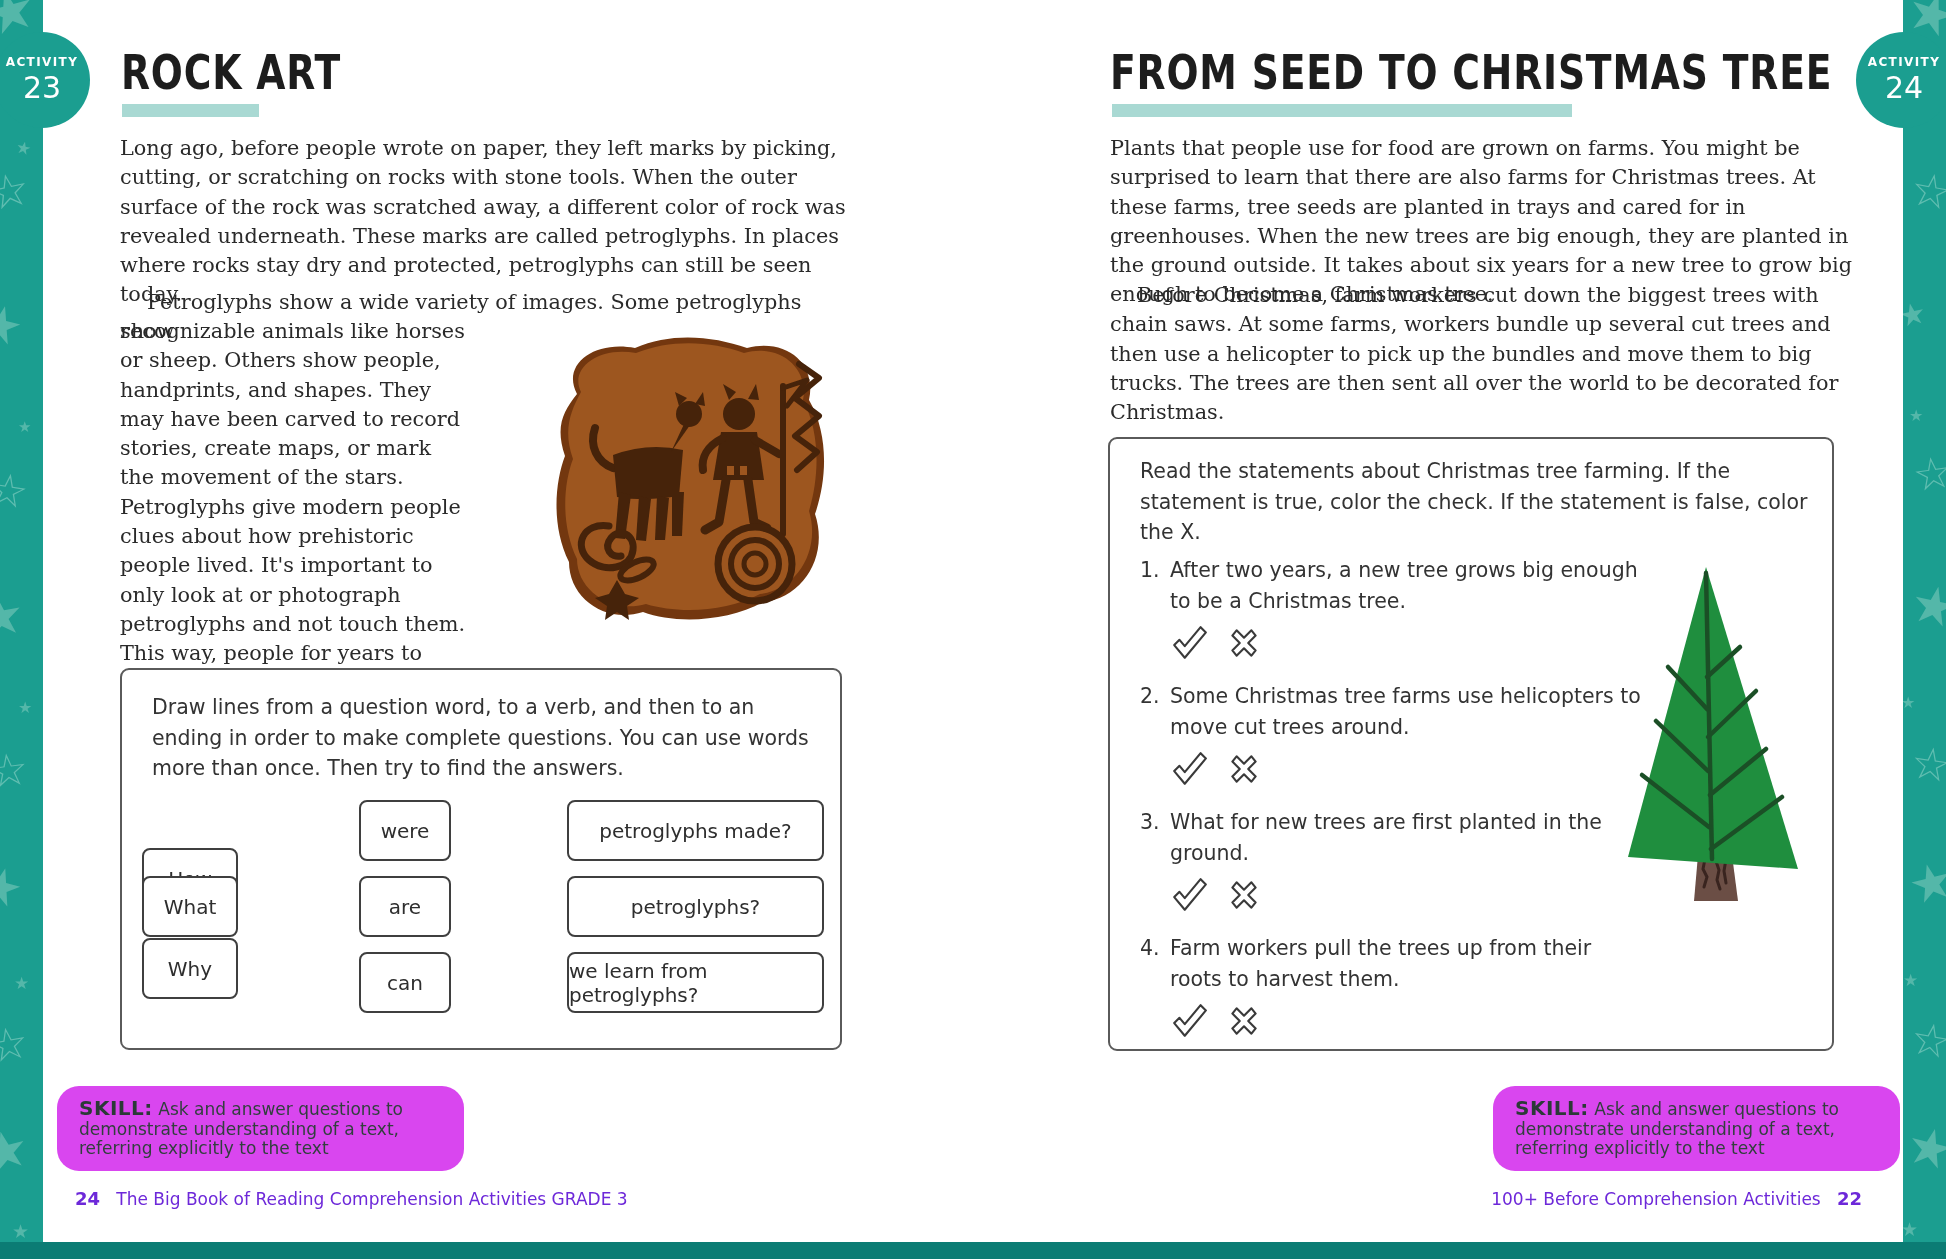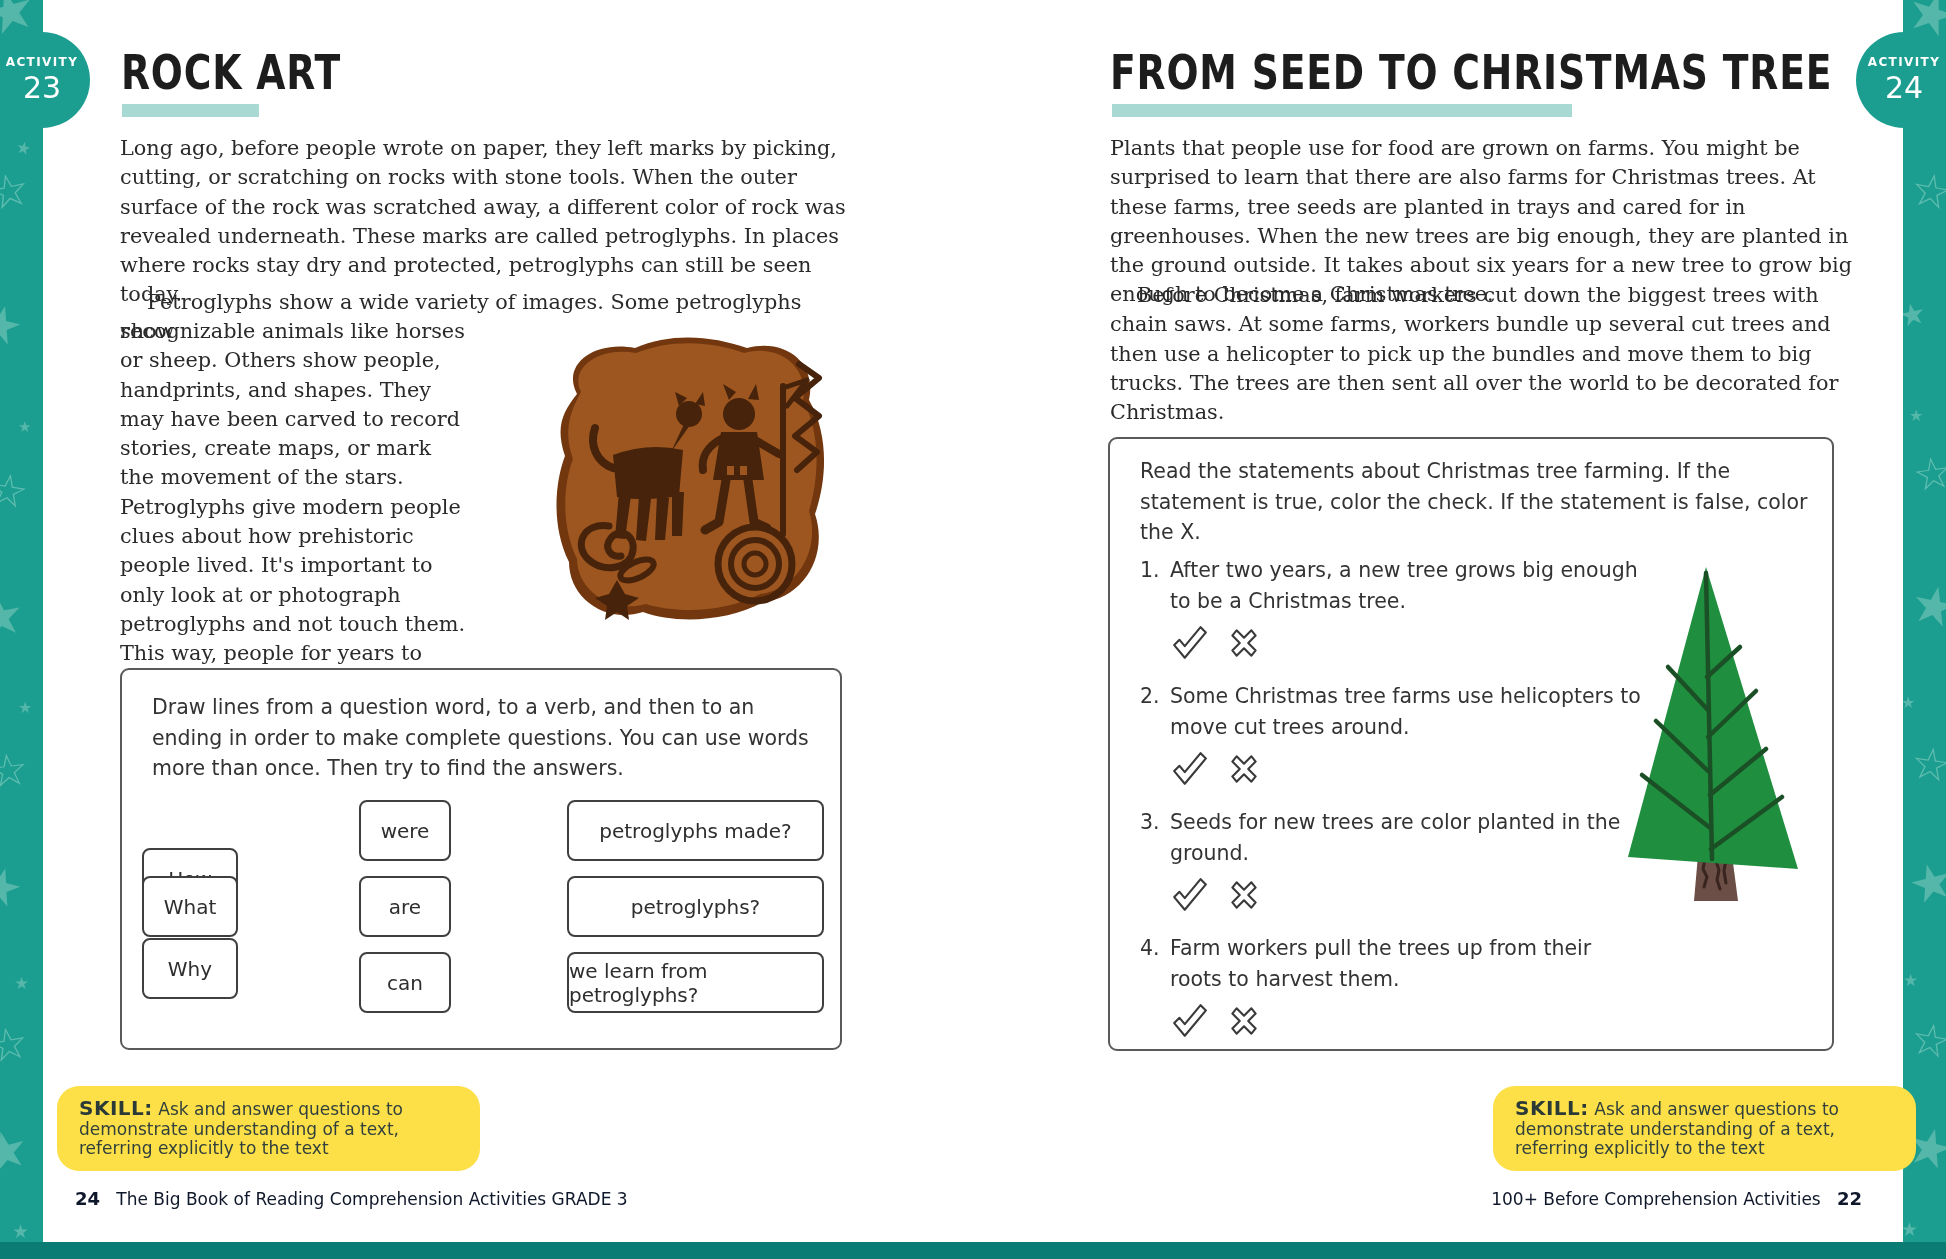--- a/index.html
+++ b/index.html
@@ -41,26 +41,26 @@
 
   
   .stmt-items{position:absolute;left:30px;top:96px;width:505px;}
   .stmt{display:flex;font-size:20.5px;line-height:30.5px;color:#333;margin-top:20px;}
   .stmt .no{width:30px;flex:0 0 30px;}
   .stmt .txt{flex:1;}
   .iconrow{margin:9px 0 2px 30px;display:flex;gap:18px;}
   .iconrow svg{display:block;}
 
   
-  .skill{position:absolute;background:#fde047;border-radius:22px;padding:13px 36px 12px 22px;
+  .skill{position:absolute;background:#d946ef;border-radius:22px;padding:13px 20px 12px 22px;
          width:365px;color:#31403d;font-size:17px;line-height:19.5px;}
   .skill .skill-label{font-weight:800;font-size:20px;letter-spacing:0.5px;color:#2b3a37;}
 
   
-  .footer{position:absolute;top:1188px;font-size:17px;color:#0f172a;}
+  .footer{position:absolute;top:1188px;font-size:17px;color:#6d28d9;}
   .footer b{font-size:18px;}
 
   .abs{position:absolute;}
 </style>
 </head>
 <body>
 
 <div id="spread">
 
   <div class="strip left">
@@ -212,21 +212,21 @@
         <svg width="38" height="36" viewBox="0 0 36 34">
             <path d="M4,19 L9,14 L14,20 L29,2 L34,7 L14,31 Z" stroke="#3a3a3a" stroke-width="2" fill="none" stroke-linejoin="round"></path>
           </svg>
         <svg width="36" height="36" viewBox="0 0 34 34">
             <path d="M6,10 L10,5 L17,12 L24,5 L28,10 L21,17 L28,24 L24,29 L17,22 L10,29 L6,24 L13,17 Z" stroke="#3a3a3a" stroke-width="2" fill="none" stroke-linejoin="round"></path>
           </svg>
       </div>
 
       <div class="stmt">
         <span class="no">3.</span>
-        <span class="txt">Seeds for new trees are color planted in the ground.</span>
+        <span class="txt">What for new trees are first planted in the ground.</span>
       </div>
       <div class="iconrow">
         <svg width="38" height="36" viewBox="0 0 36 34">
             <path d="M4,19 L9,14 L14,20 L29,2 L34,7 L14,31 Z" stroke="#3a3a3a" stroke-width="2" fill="none" stroke-linejoin="round"></path>
           </svg>
         <svg width="36" height="36" viewBox="0 0 34 34">
             <path d="M6,10 L10,5 L17,12 L24,5 L28,10 L21,17 L28,24 L24,29 L17,22 L10,29 L6,24 L13,17 Z" stroke="#3a3a3a" stroke-width="2" fill="none" stroke-linejoin="round"></path>
           </svg>
       </div>
 

